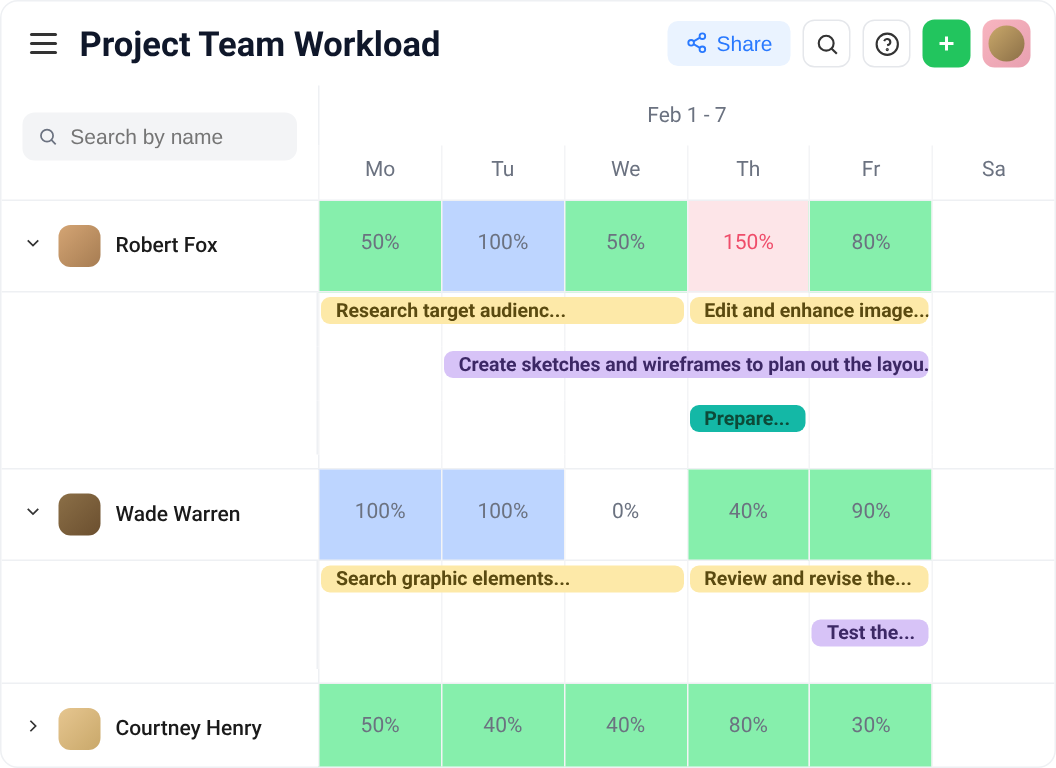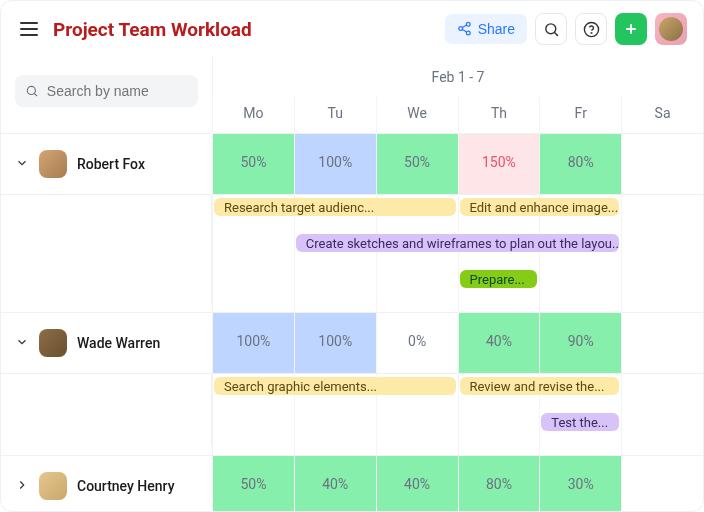--- a/index.html
+++ b/index.html
@@ -1,21 +1,21 @@
 <!DOCTYPE html>
 <html><head>
 <meta charset="utf-8">
 <style>
 *{box-sizing:border-box;margin:0;padding:0}
 body{font-family:-apple-system,BlinkMacSystemFont,"Segoe UI",Roboto,sans-serif;background:#ffffff;font-size:14px;color:#333}
 .container{width:704px;height:512px;background:#fff;border:1px solid #eef0f3;border-radius:12px;overflow:hidden;position:relative}
 .header{display:flex;align-items:center;padding:12px 16px;gap:12px}
 .menu-icon{width:24px;height:24px;display:flex;flex-direction:column;justify-content:center;gap:4px;cursor:pointer}
 .menu-icon span{height:2px;background:#333;border-radius:1px;width:18px;margin-left:3px}
-.title{font-size:19px;font-weight:700;color:#b91c1c;flex:1}
+.title{font-size:23px;font-weight:700;color:#0f172a;flex:1}
 .header-right{display:flex;align-items:center;gap:8px}
 .share-btn{display:flex;gap:6px;background:#eaf3ff;color:#2979ff;border:none;padding:7px 12px;border-radius:7px;font-size:14px;font-weight:500;cursor:pointer}
 .share-btn svg{width:15px;height:15px}
 .icon-btn{width:32px;height:32px;border:1px solid #e5e7eb;border-radius:8px;background:#fff;display:flex;align-items:center;justify-content:center;cursor:pointer}
 .icon-btn svg{width:17px;height:17px;stroke:#333}
 .add-btn{width:32px;height:32px;border:none;border-radius:8px;background:#22c55e;color:#fff;display:flex;align-items:center;justify-content:center;cursor:pointer;font-size:18px;font-weight:600}
 .avatar{width:32px;height:32px;border-radius:8px;background:linear-gradient(135deg,#f8b5c0,#e8a0b0);display:flex;align-items:center;justify-content:center;overflow:hidden}
 .grid{display:grid;grid-template-columns:211px repeat(6,1fr)}
 .side-top{padding:18px 14px;border-bottom:1px solid #eef0f3}
 .search{display:flex;align-items:center;gap:8px;background:#f3f4f6;border-radius:8px;padding:8px 10px}
@@ -34,24 +34,24 @@
 .mname{font-size:14px;color:#1a1a1a;font-weight:500}
 .pcell{text-align:center;padding:20px 0;font-size:14px;border-left:1px solid #f3f4f6;border-bottom:1px solid #eef0f3;color:#6b7280}
 .pcell:first-of-type{border-left:1px solid #eef0f3}
 .pcell.blue{background:#86efac}
 .pcell.bluedeep{background:#bdd5ff}
 .pcell.red{background:#fde5e8;color:#ef4d6a}
 .task-row{grid-column:1/8;display:grid;grid-template-columns:211px repeat(6,1fr);height:36px;position:relative}
 .task-side{border-right:1px solid #eef0f3}
 .task-cell{border-left:1px solid #f3f4f6}
 .task-cell:first-of-type{border-left:none}
-.task{position:absolute;top:3px;height:18px;border-radius:6px;padding:0 10px;display:flex;align-items:center;font-size:13px;font-weight:400;overflow:hidden;white-space:nowrap;text-overflow:ellipsis;cursor:pointer}
+.task{position:absolute;top:3px;height:18px;border-radius:6px;padding:0 10px;display:flex;align-items:center;font-size:13px;font-weight:700;overflow:hidden;white-space:nowrap;text-overflow:ellipsis;cursor:pointer}
 .yellow{background:#fde9a8;color:#5a4a10}
 .purple{background:#d7c3f7;color:#3c2865}
-.teal{background:#84cc16;color:#0d4a38}
+.teal{background:#14b8a6;color:#0d4a38}
 .divider-row{grid-column:1/8;display:grid;grid-template-columns:211px repeat(6,1fr);height:10px}
 .divider-row>div{border-bottom:1px solid #eef0f3}
 .divider-row>div:not(:first-child){border-left:1px solid #f3f4f6}
 .divider-row>div:nth-child(2){border-left:1px solid #eef0f3}
 .head-av{width:24px;height:24px;border-radius:50%;background:linear-gradient(135deg,#c9a86a,#8b6f47)}
 </style>
 </head>
 <body>
 
 <div class="container">

